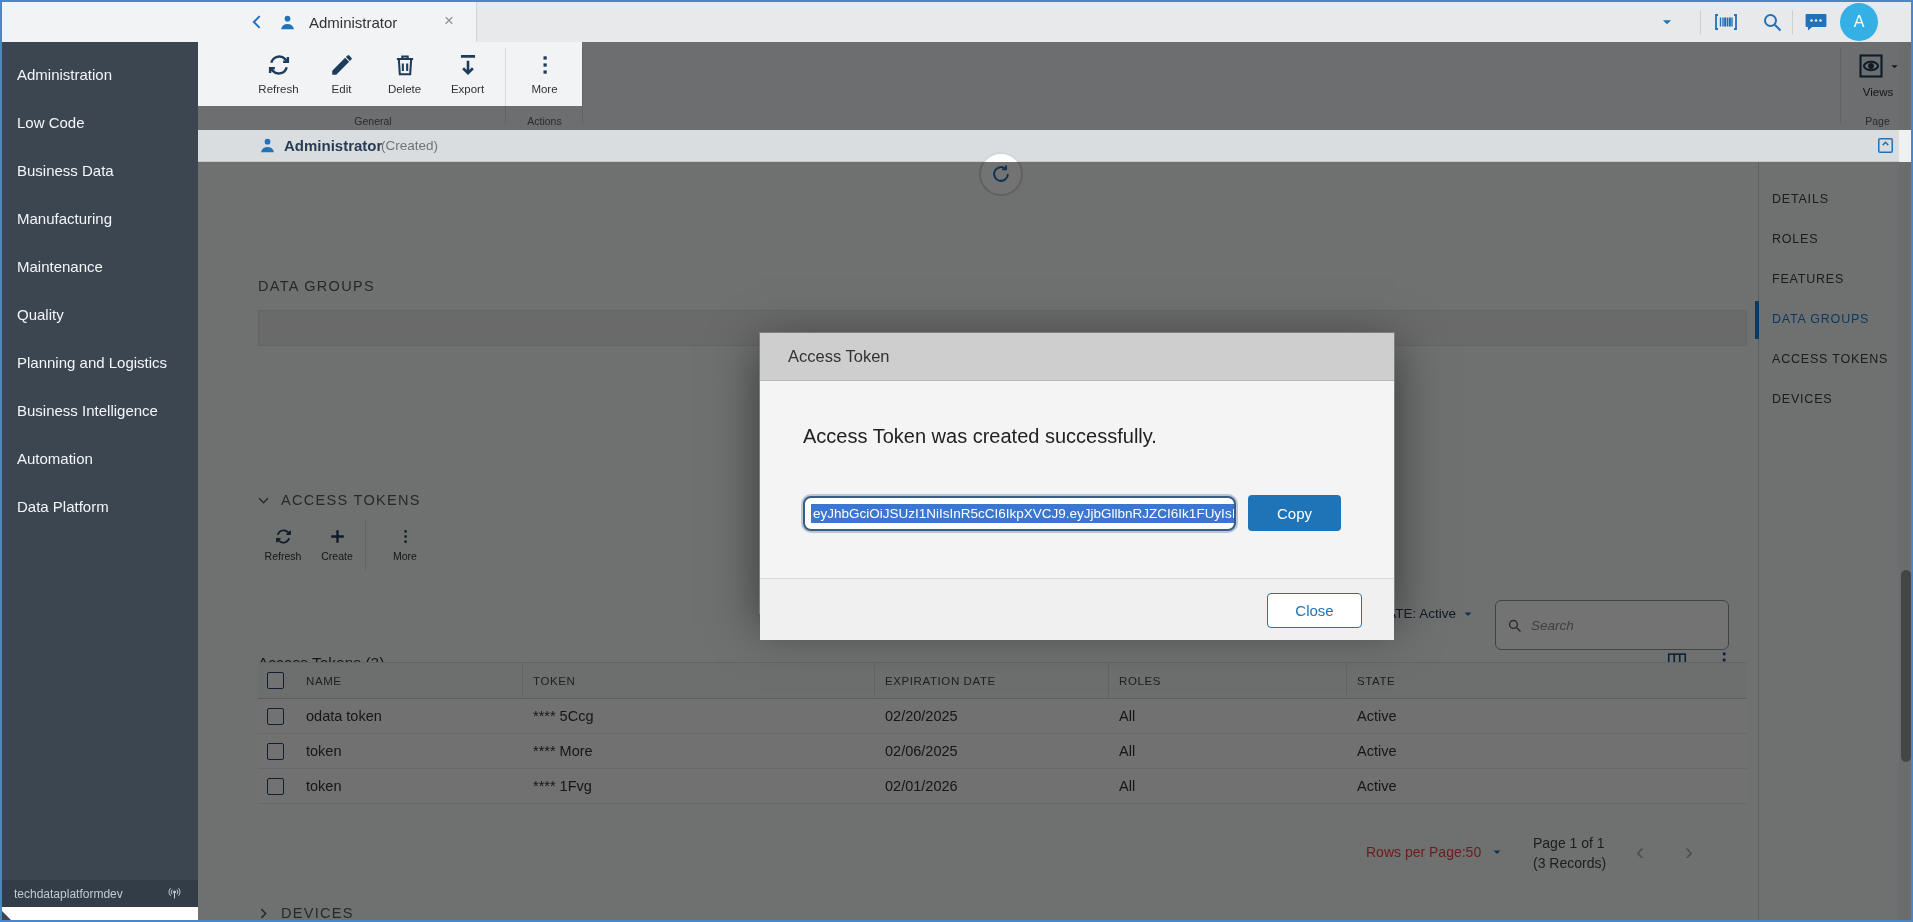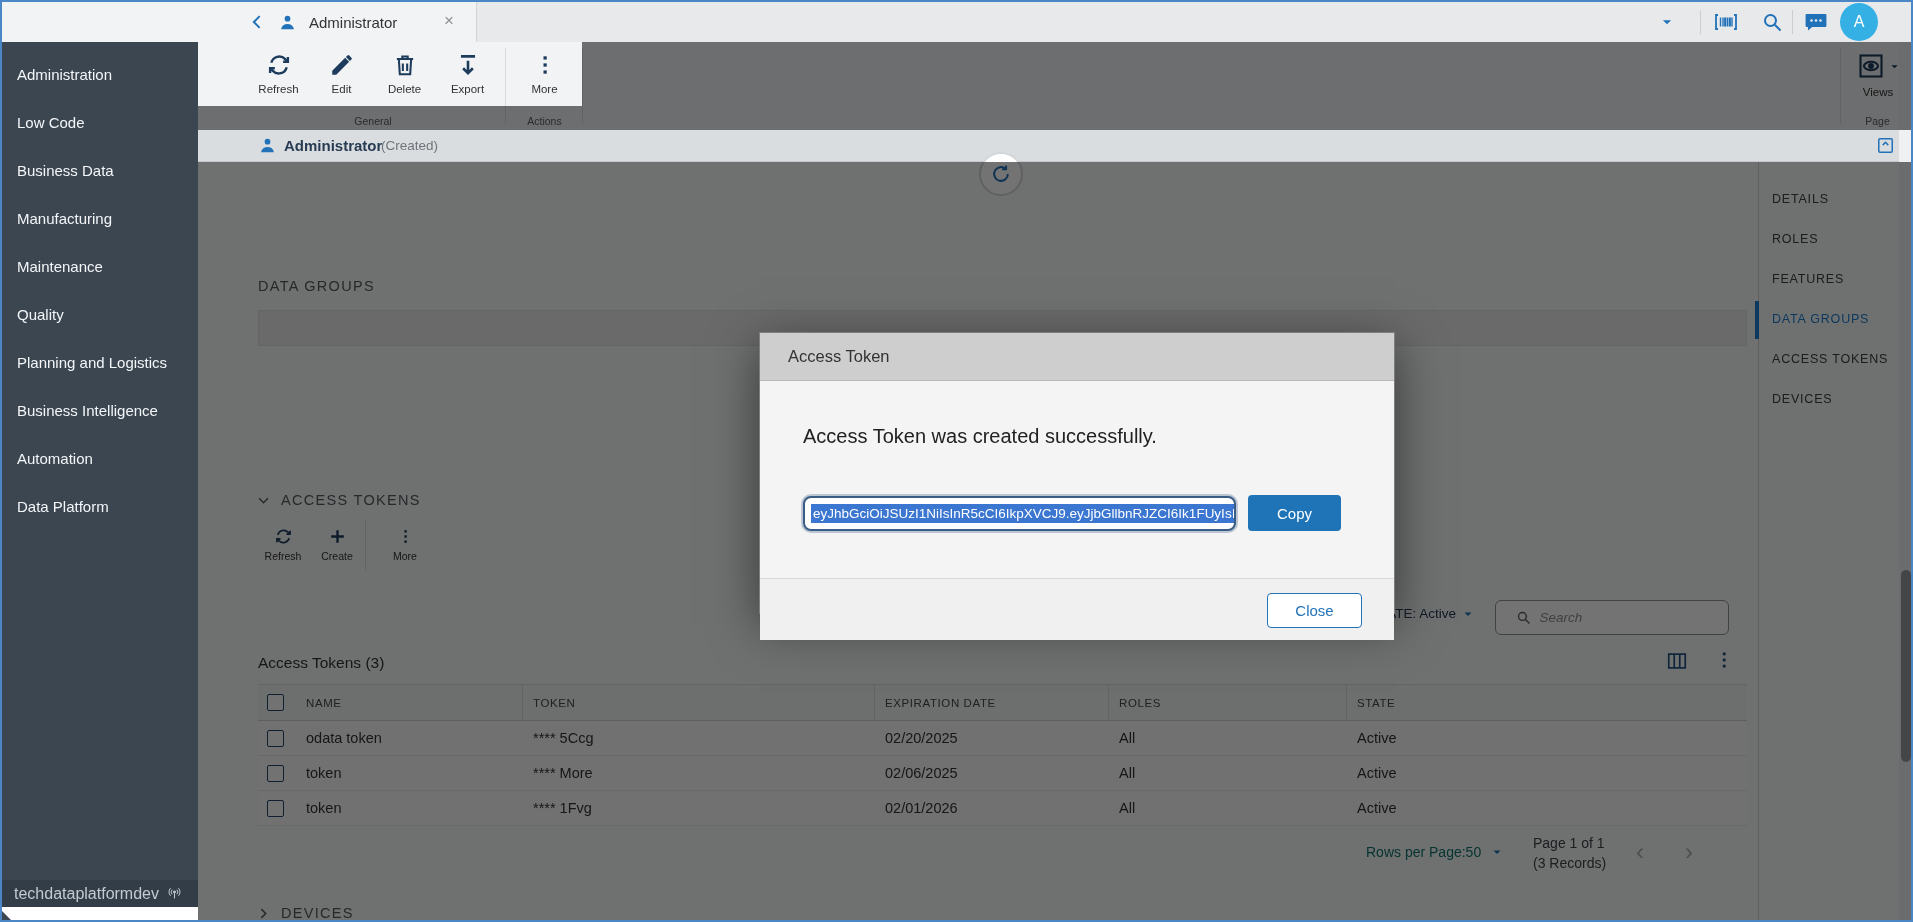--- a/index.html
+++ b/index.html
@@ -30,21 +30,21 @@
             background:#35b0e5; color:#fff; font-size:16px; display:flex; align-items:center;
             justify-content:center; cursor:pointer;}
 
   
   .sidebar { left:0; top:40px; width:196px; height:882px; background:#3b4651; z-index:15;}
   .side-items { position:absolute; left:0; top:8px; width:100%; }
   .side-item { height:48px; display:flex; align-items:center; padding-left:15px; color:#f4f6f8;
                font-size:15px; cursor:pointer; }
   .sidebar-footer { position:absolute; left:0; top:838px; width:196px; height:27px; background:#323d48;
                     display:flex; align-items:center; }
-  .sidebar-footer .env { color:#c3cad0; font-size:16px; margin-left:12px; flex:1;}
+  .sidebar-footer .env { color:#c3cad0; font-size:12px; margin-left:12px; flex:1;}
   .sidebar-footer .ant { color:#c3cad0; margin-right:16px; display:flex;}
   .sidebar-bottom-strip { position:absolute; left:0; top:865px; width:196px; height:17px; background:#fff;}
   .corner-wedge { position:absolute; left:0; top:869px; width:0; height:0;
                   border-bottom:13px solid #3b4651; border-right:13px solid transparent;}
 
   
   .ribbon { left:196px; top:40px; width:1717px; height:88px; background:#f2f3f5; }
   .rgroup { position:absolute; top:4px; display:flex; }
   .rbtn { width:63px; height:62px; display:flex; flex-direction:column; align-items:center;
           justify-content:flex-start; cursor:pointer; color:#1d3c5c; border-radius:3px;}
@@ -76,47 +76,47 @@
             border:1px solid #e0e1e3;}
   .at-head { position:absolute; left:58px; top:330px; display:flex; align-items:center; gap:10px; cursor:pointer; color:#55595d;}
   .at-toolbar { position:absolute; left:58px; top:356px; height:56px; display:flex; }
   .sbtn { width:54px; height:54px; display:flex; flex-direction:column; align-items:center; cursor:pointer;
           color:#1d3c5c; border-radius:3px;}
   .sbtn svg { margin-top:9px; }
   .sbtn .rlbl { font-size:10.5px; color:#333; margin-top:4px;}
   .at-tooldiv { position:absolute; left:167px; top:358px; width:1px; height:50px; background:#d9dbdd;}
   .filter-state { position:absolute; left:1173px; top:444px; font-size:13.5px; color:#273c52;
                   display:flex; align-items:center; gap:6px; cursor:pointer;}
-  .search-box { position:absolute; left:1297px; top:438px; width:234px; height:35px; background:#fff;
-                border:1px solid #8f9396; border-radius:6px; display:flex; align-items:center;justify-content:center;}
+  .search-box { position:absolute; left:1297px; top:438px; width:234px; height:50px; background:#fff;
+                border:1px solid #8f9396; border-radius:6px; display:flex; align-items:center;}
   .search-box svg { margin-left:10px; color:#5a5e62; flex:none;}
   .search-box input { border:none; outline:none; background:transparent; margin-left:8px; width:180px;
                       font-size:13.5px; font-family:"Liberation Sans",sans-serif; color:#333;}
   .search-box input::placeholder { font-style:italic; color:#8a8e92; }
   .table-title { position:absolute; left:60px; top:492px; font-size:15.5px; color:#333; }
   .tbl-colicon { position:absolute; left:1468px; top:488px; color:#1d4f7c; cursor:pointer;}
   .tbl-moreicon { position:absolute; left:1514px; top:486px; color:#1d4f7c; cursor:pointer;}
-  .grid { position:absolute; left:60px; top:522px; width:1489px; }
+  .grid { position:absolute; left:60px; top:500px; width:1489px; }
   .grid-header { display:flex; height:37px; background:#f2f3f4; border-top:1px solid #dcdedf;
                  border-bottom:1px solid #cfd1d3; align-items:center; }
   .grid-row { display:flex; height:35px; background:#fafbfb; border-bottom:1px solid #e4e6e7; align-items:center;}
   .col-cb { width:34px; display:flex; justify-content:center; }
   .cb { width:17px; height:17px; border:1.6px solid #27476b; border-radius:2px; background:#fdfdfd; cursor:pointer;}
   .col-name { width:230px; padding-left:14px; }
   .col-token { width:352px; }
   .col-exp { width:234px; }
   .col-scope { width:238px; }
   .col-state { flex:1; }
   .hcell { font-size:11.5px; letter-spacing:.6px; color:#46494c; border-left:1px solid #dcdedf;
            height:100%; display:flex; align-items:center; }
   .hcell.first { border-left:none; }
   .hcell-pad { padding-left:10px; }
   .cell { font-size:14.5px; color:#333; }
   .pagination { position:absolute; left:0px; top:668px; width:1489px; height:48px; }
-  .rpp { position:absolute; left:1108px; top:14px; font-size:14px; color:#0f766e; display:flex;
+  .rpp { position:absolute; left:1108px; top:14px; font-size:14px; color:#ef4444; display:flex;
          align-items:center; gap:10px; cursor:pointer;}
   .pageinfo { position:absolute; left:1275px; top:3px; font-size:14px; color:#3f4448; line-height:1.45;}
   .pg-prev { position:absolute; left:1378px; top:8px; font-size:24px; color:#a9adb1; cursor:default;}
   .pg-next { position:absolute; left:1427px; top:8px; font-size:24px; color:#a9adb1; cursor:default;}
   .devices-head { position:absolute; left:58px; top:743px; display:flex; align-items:center; gap:10px;
                   cursor:pointer; color:#55595d;}
 
   
   .rnav-divider { left:1756px; top:160px; width:1px; height:762px; background:#d4d6d8; }
   .rnav { left:1757px; top:177px; width:156px; }

